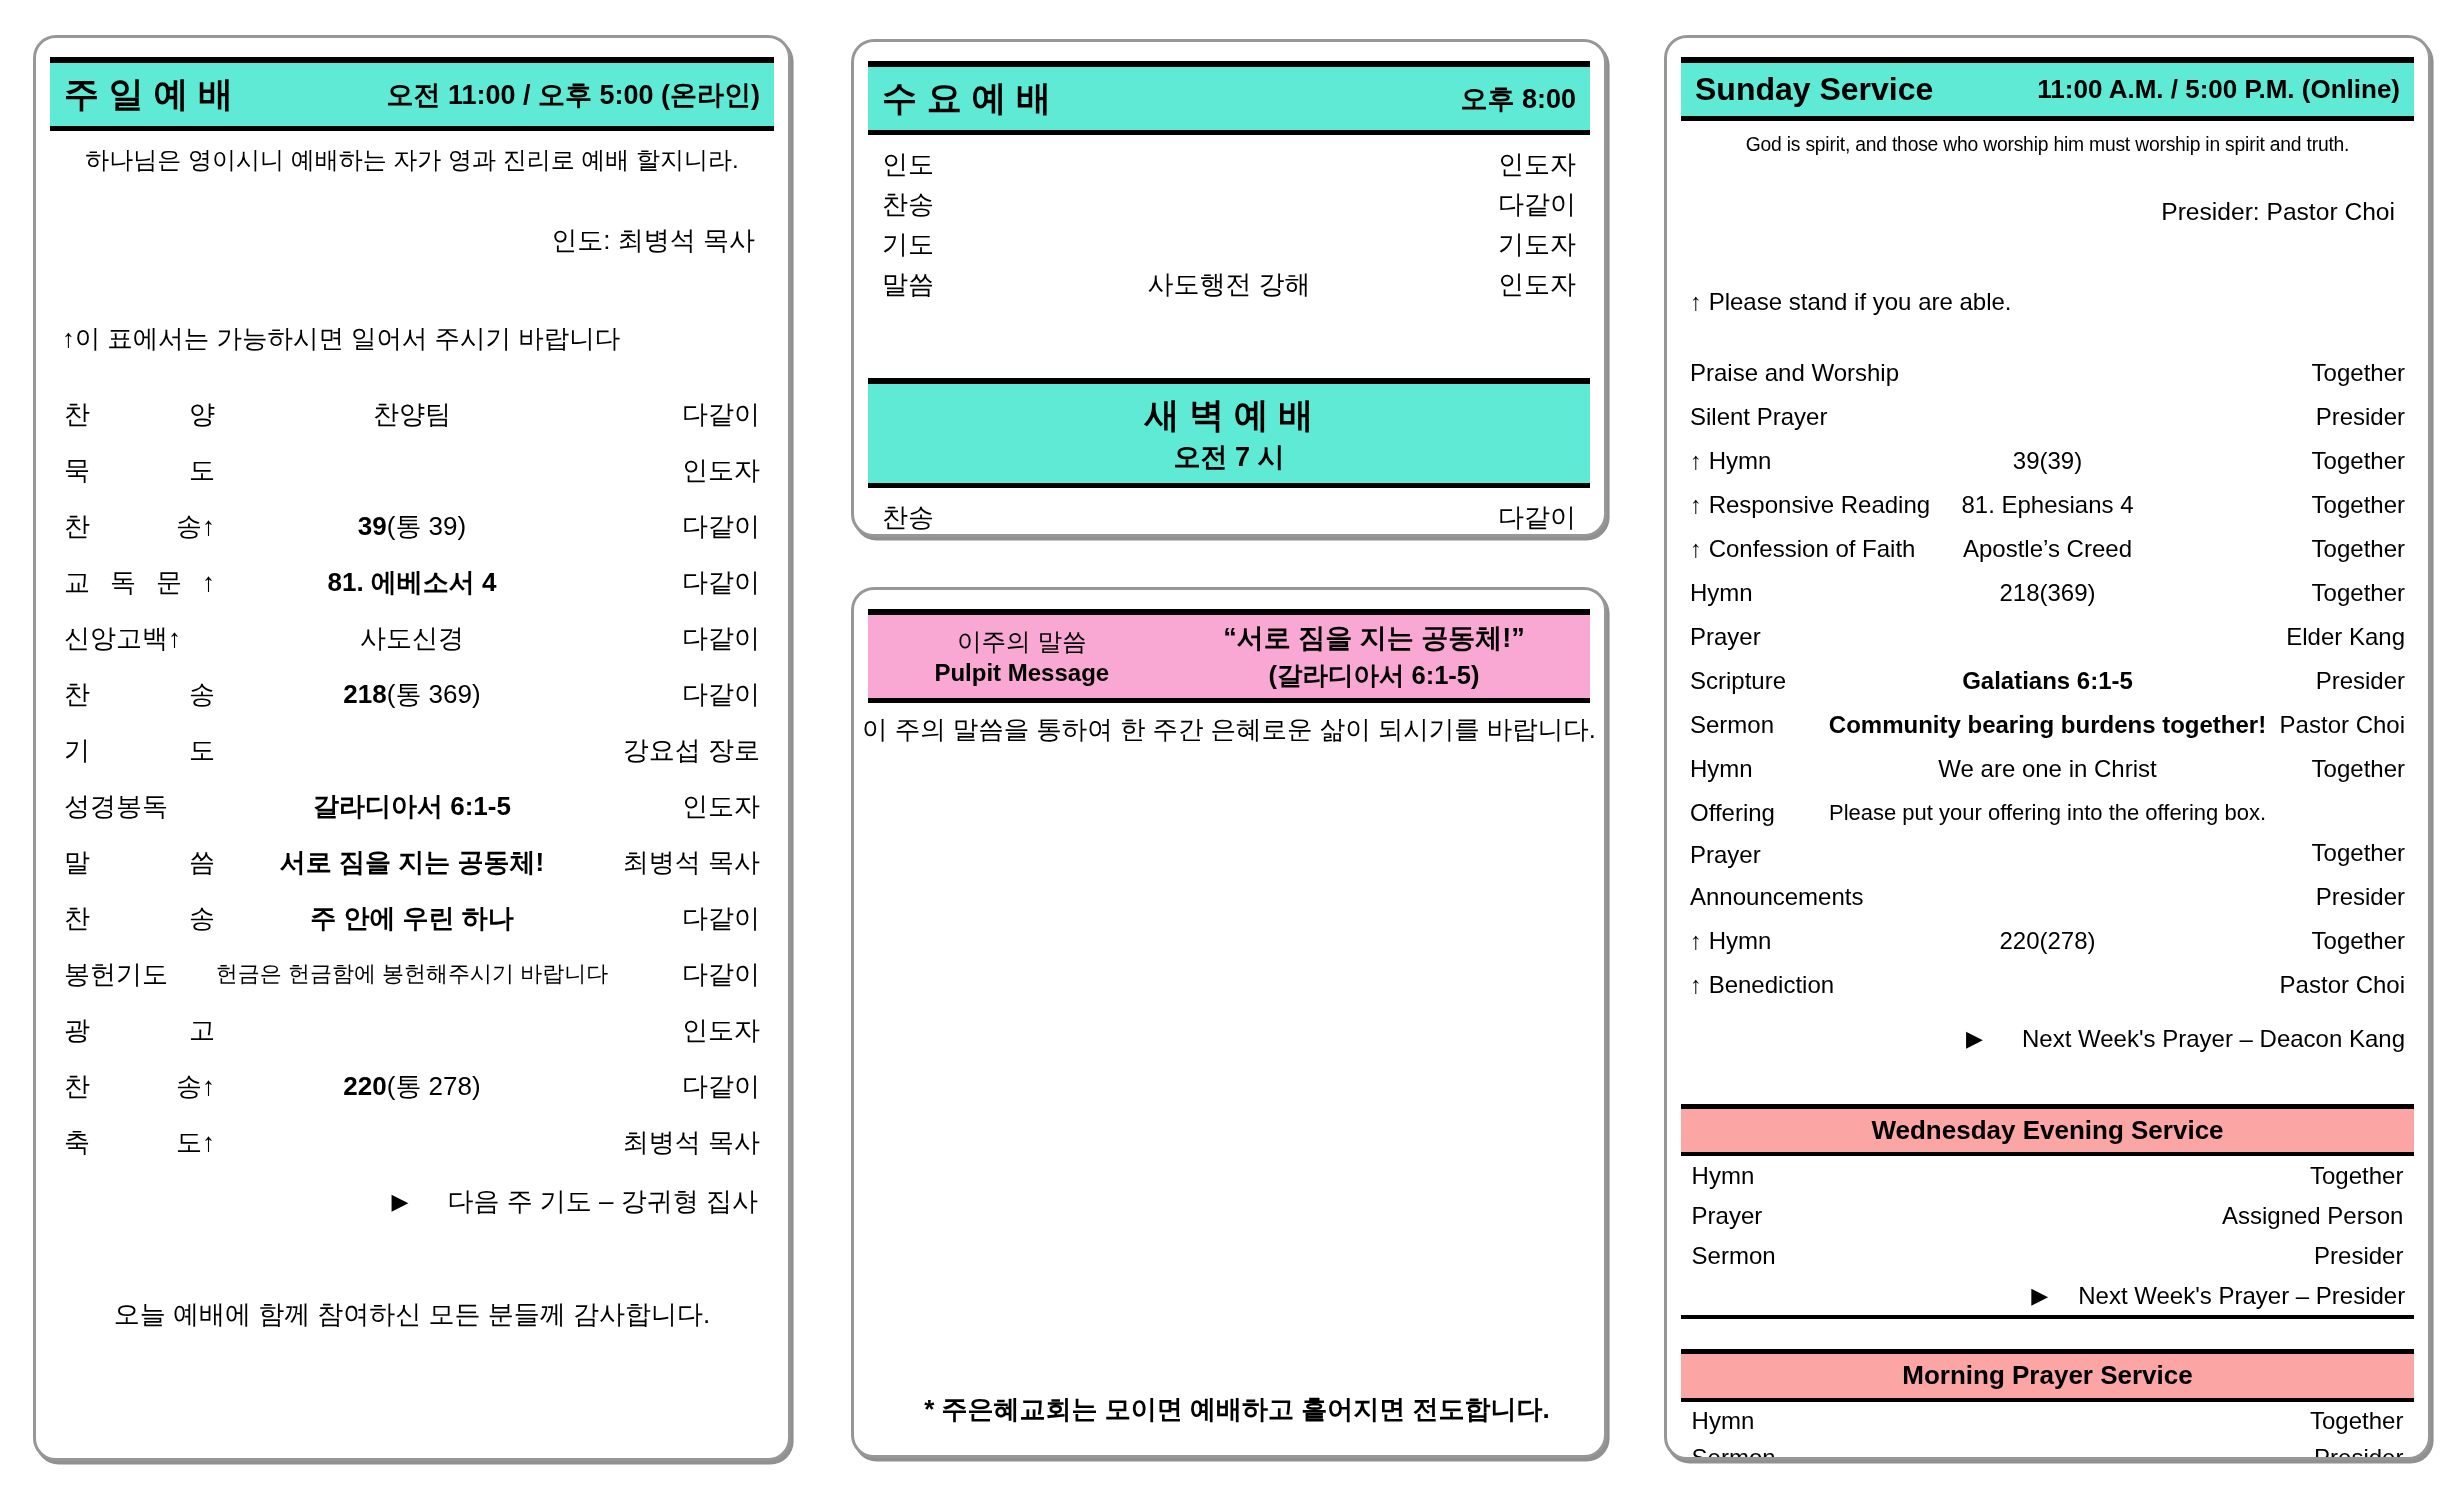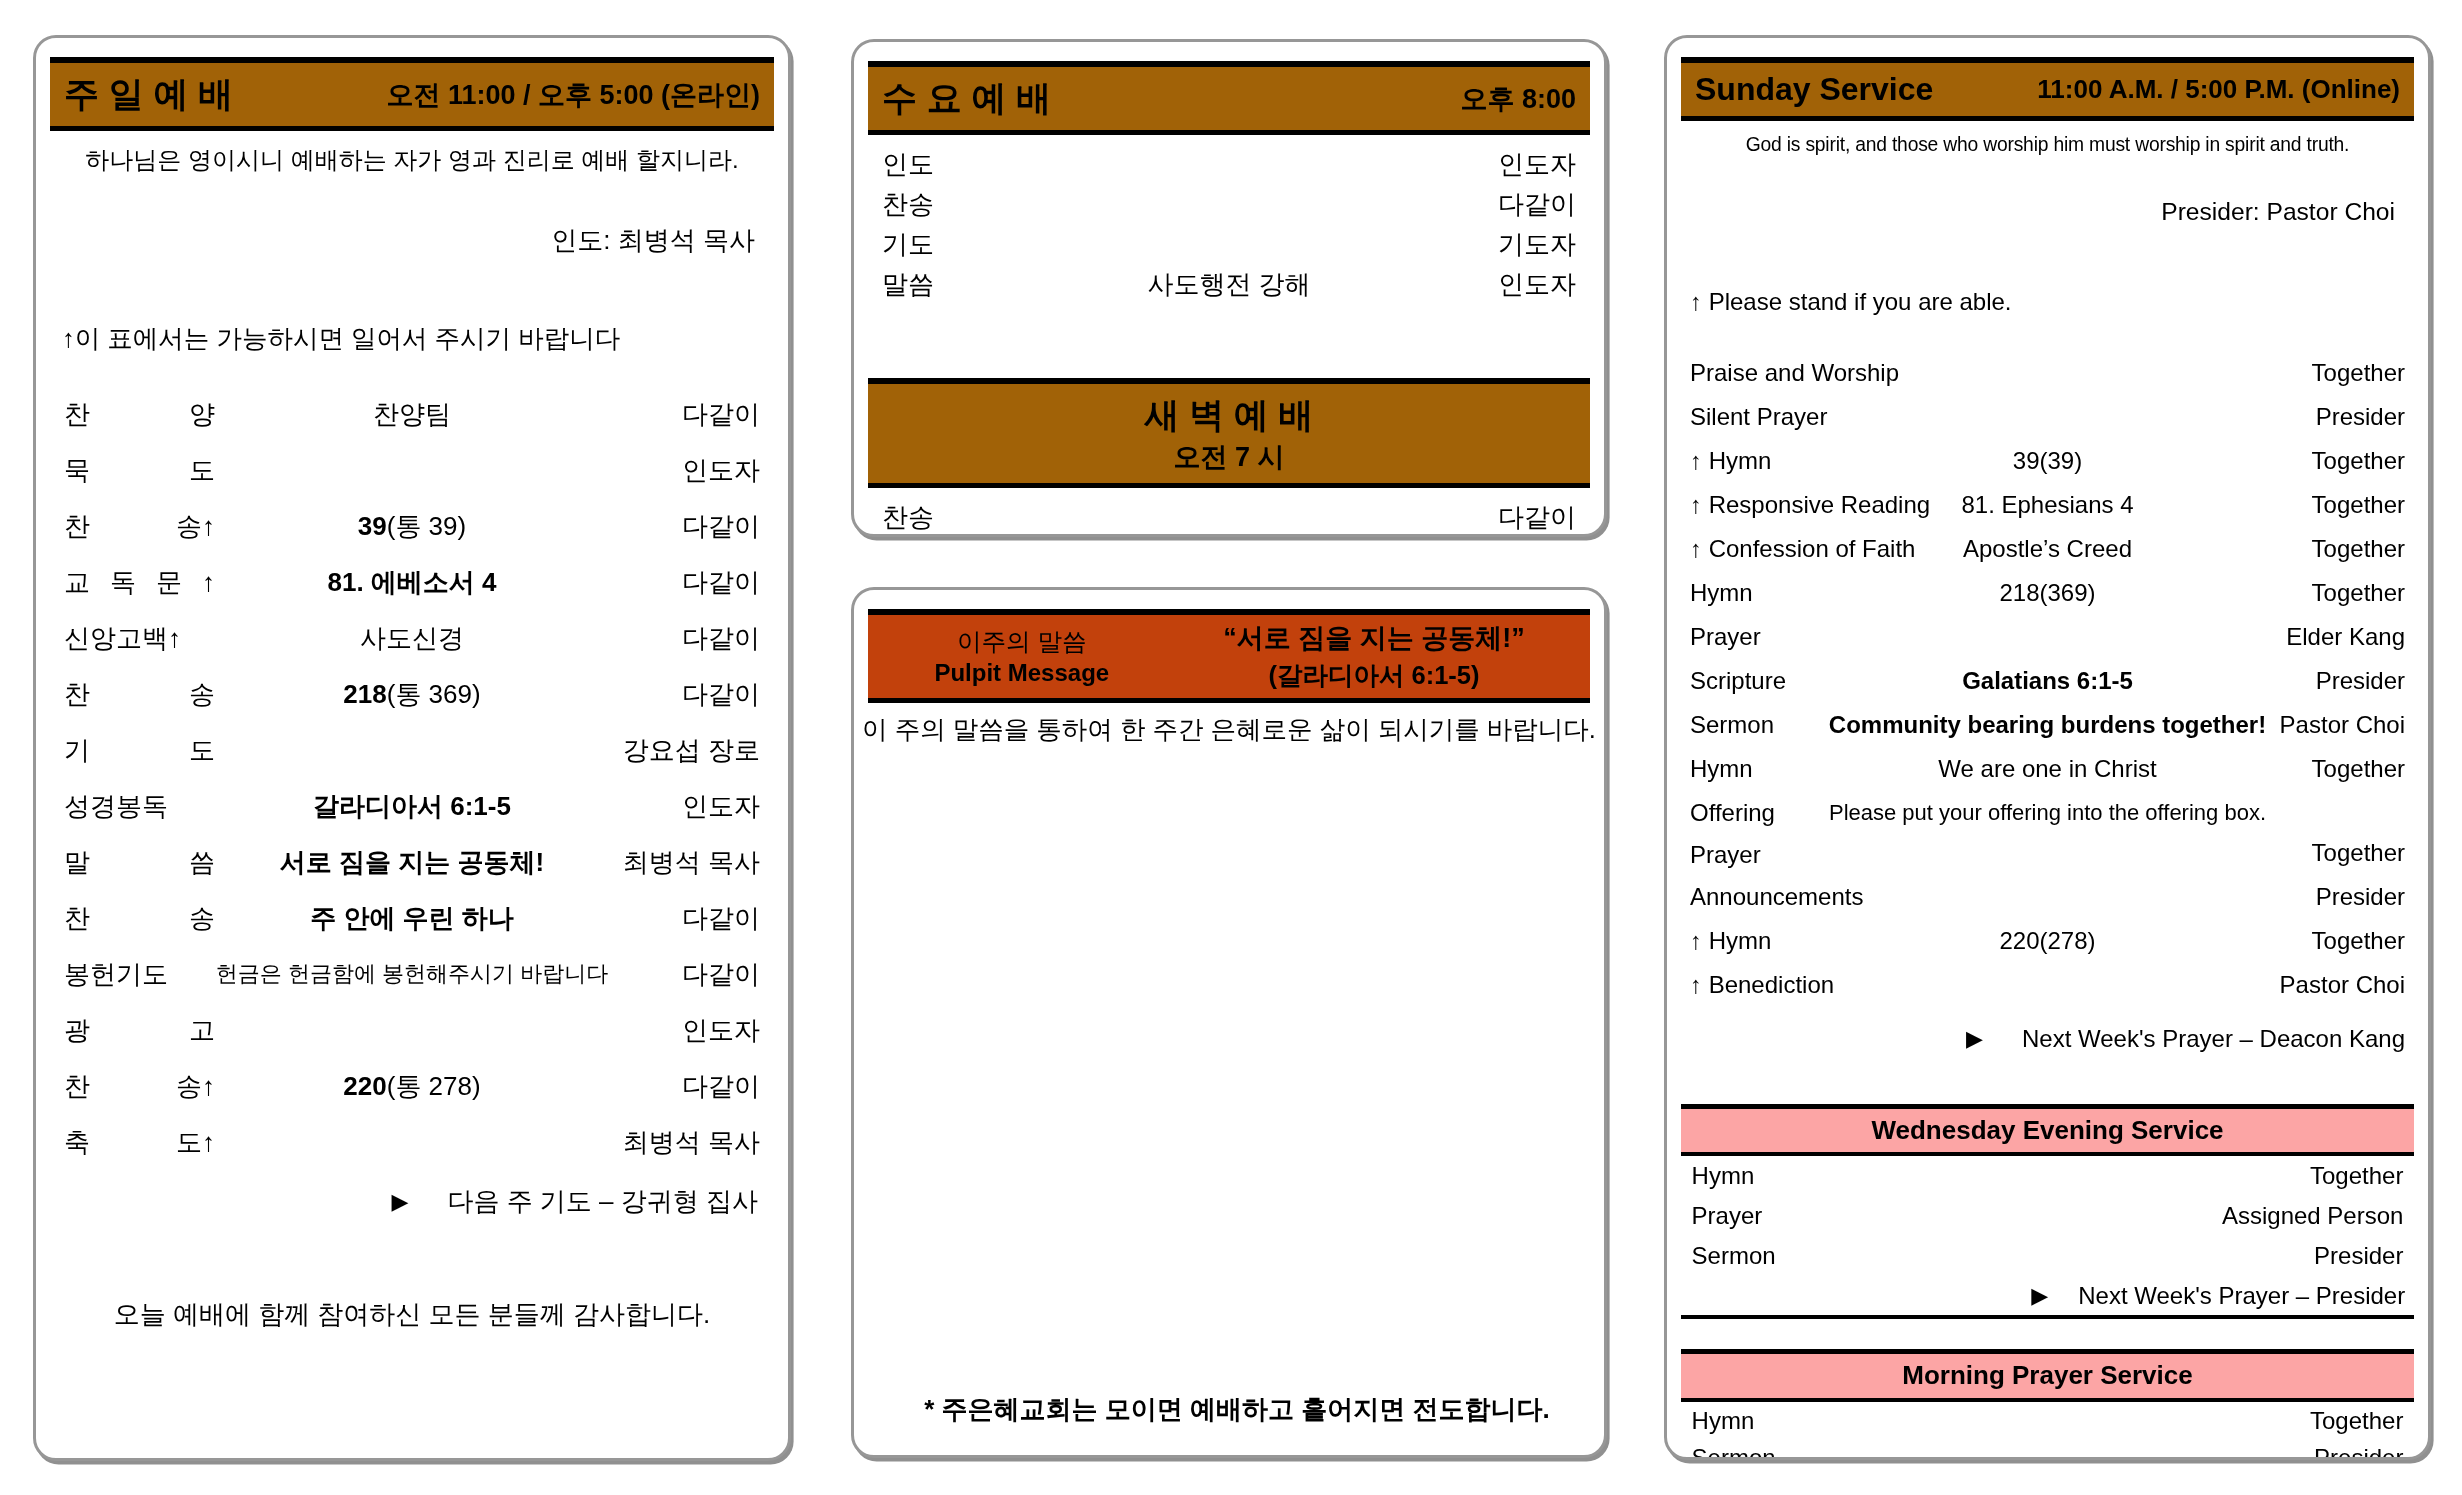--- a/index.html
+++ b/index.html
@@ -4,21 +4,21 @@
 <style>
   html,body{margin:0;padding:0;background:#ffffff;width:2462px;height:1495px;overflow:hidden;
     font-family:"Liberation Sans",sans-serif;color:#000;}
   .panel{position:absolute;background:#fff;border:3.5px solid #979797;border-radius:23px;
     box-shadow:2.6px 3.5px 0 0 #909090;box-sizing:border-box;overflow:hidden;}
   #panel-left{left:33px;top:35px;width:758px;height:1426px;}
   #panel-mid-top{left:851px;top:39px;width:756px;height:498px;}
   #panel-mid-bottom{left:851px;top:587px;width:756px;height:871px;}
   #panel-right{left:1664px;top:35px;width:767px;height:1425px;}
 
-  .hdr{margin:19.3px 14px 0 14px;background:#a16207;border-top:6.2px solid #000;border-bottom:5.3px solid #000;
+  .hdr{margin:19.3px 14px 0 14px;background:#5eead4;border-top:6.2px solid #000;border-bottom:5.3px solid #000;
     display:flex;align-items:center;justify-content:space-between;padding:8px 14px;}
   .hdr .t{font-weight:bold;font-size:35px;white-space:nowrap;}
   .hdr .time{font-weight:bold;font-size:27px;white-space:nowrap;}
   #panel-right .hdr .t{font-size:32px;}
   #panel-right .hdr .time{font-size:26px;}
 
   .sub{text-align:center;font-size:24px;margin-top:12.3px;white-space:nowrap;}
   #panel-right .sub{font-size:19.3px;letter-spacing:-0.2px;}
   .presider{text-align:right;font-size:26px;padding:0 33px;margin-top:47px;}
   #panel-right .presider{font-size:24.6px;margin-top:42px;}
@@ -40,21 +40,21 @@
 
   .mid-rows{margin-top:8.8px;padding:0 28px;}
   .mid-rows .row{height:40px;line-height:40px;}
   .hdr2-gap{margin-top:74px;flex-direction:column;}
 
   .nextweek{display:flex;justify-content:flex-end;align-items:center;padding:0 30px;font-size:26px;margin-top:12.3px;height:39px;line-height:39px;}
   #panel-right .nextweek{font-size:24px;padding:0 23px;}
   .tri{font-size:22px;margin-right:39px;line-height:inherit;}
   .thanks{text-align:center;font-size:26px;margin-top:76px;}
 
-  .phdr{margin:19.3px 14px 0 14px;background:#c2410c;border-top:6.2px solid #000;border-bottom:5.3px solid #000;
+  .phdr{margin:19.3px 14px 0 14px;background:#f9a8d4;border-top:6.2px solid #000;border-bottom:5.3px solid #000;
     display:flex;align-items:center;padding:7px 8.8px;}
   .phdr .pl{width:290px;text-align:center;}
   .phdr .pl .ko{font-size:24.6px;line-height:32px;}
   .phdr .pl .en{font-size:24px;font-weight:bold;line-height:30px;}
   .phdr .pr{flex:1;text-align:center;}
   .phdr .pr .quote{font-size:27px;font-weight:bold;line-height:33px;}
   .phdr .pr .ref{font-size:25.5px;font-weight:bold;line-height:32px;margin-top:3.5px;}
   .pnote{text-align:center;font-size:25.5px;margin-top:8.8px;}
   .pfooter{position:absolute;left:16px;right:0;bottom:28px;text-align:center;font-weight:bold;font-size:26px;}
 

